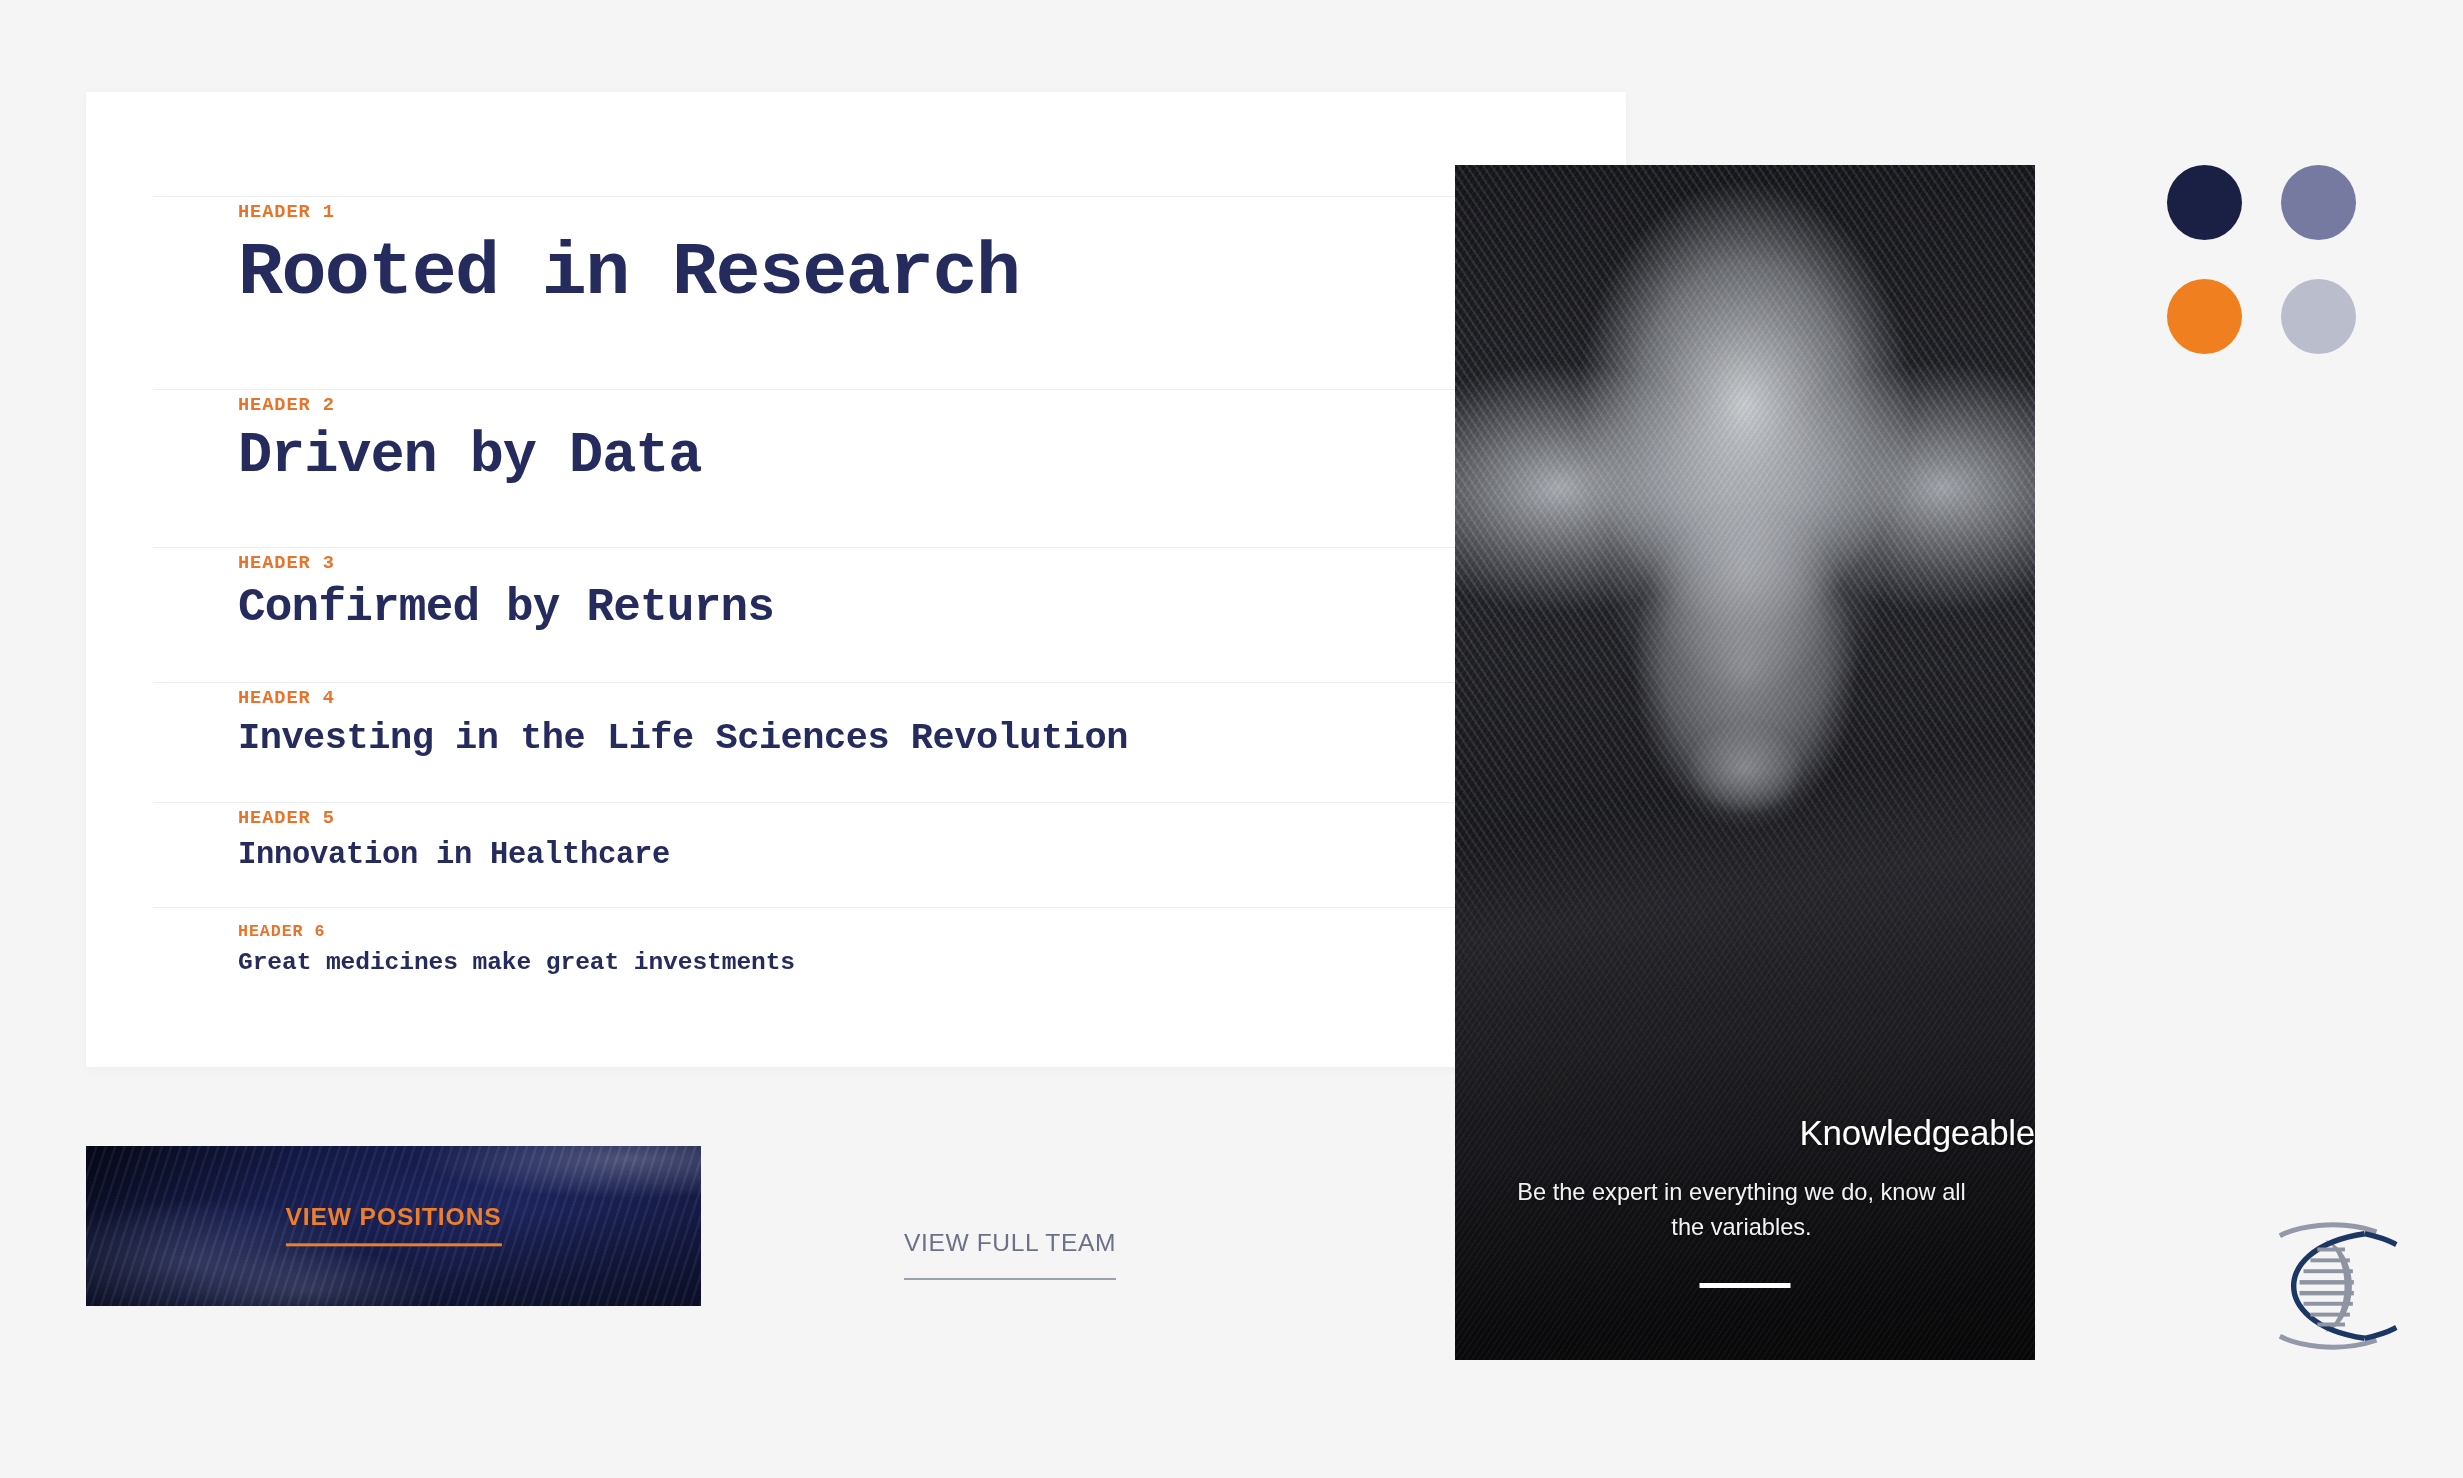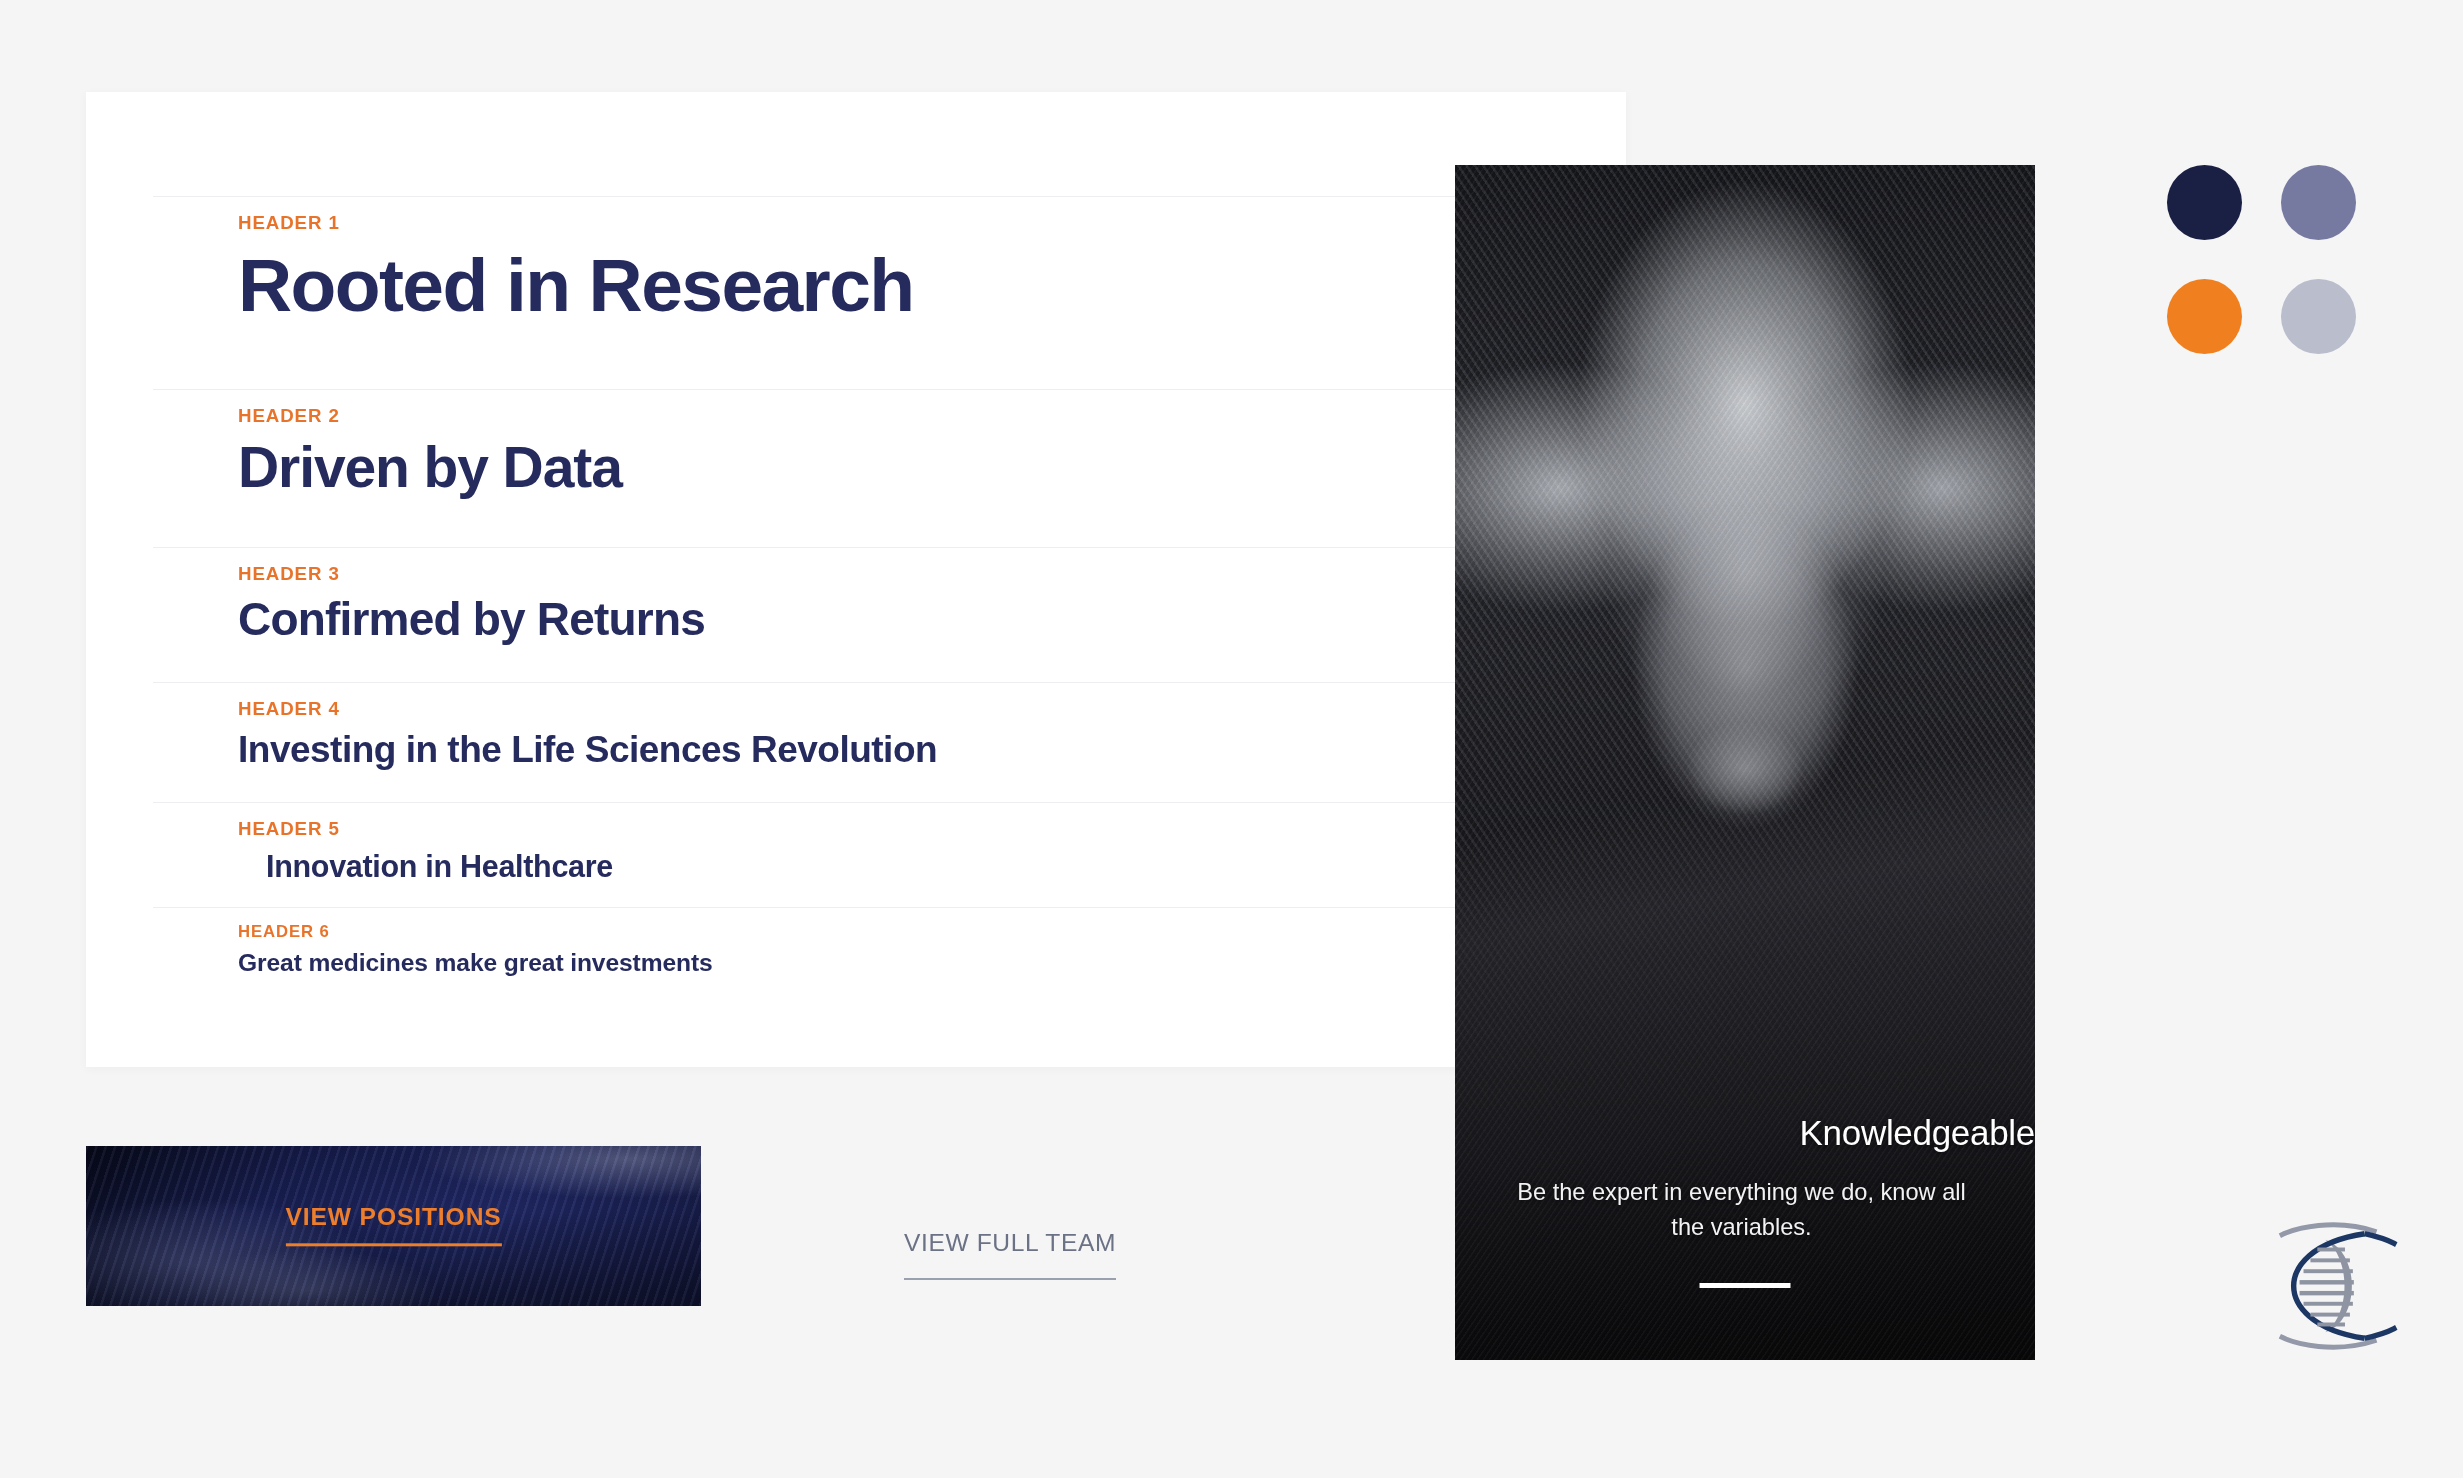--- a/index.html
+++ b/index.html
@@ -33,21 +33,22 @@
     left: 67px;
     top: 0;
     right: 0;
     bottom: 0;
     padding-top: 104px;
   }
 
   .header-row {
     position: relative;
     border-top: 1px solid #eceef1;
-    padding: 17px 0 0 85px;
+    padding: 6px 0 0 85px;
+    font-family: Liberation Mono, monospace;
   }
   .header-row:first-child { border-top: 1px solid #eceef1; }
 
   .header-eyebrow {
     color: #e8732a;
     font-size: 18.7px;
     font-weight: bold;
     letter-spacing: 0.9px;
     line-height: 1;
     margin-bottom: 9.9px;
@@ -63,21 +64,21 @@
 
   .hr-1 { height: 193px; }
   .hr-1 .header-title { font-size: 75px; letter-spacing: -1.6px; }
   .hr-2 { height: 158px; }
   .hr-2 .header-title { font-size: 57px; letter-spacing: -1.1px; }
   .hr-3 { height: 135px; }
   .hr-3 .header-title { font-size: 46px; letter-spacing: -0.8px; }
   .hr-4 { height: 120px; }
   .hr-4 .header-title { font-size: 37px; letter-spacing: -0.5px; }
   .hr-5 { height: 105px; }
-  .hr-5 .header-title { font-size: 30.5px; letter-spacing: -0.3px; margin-left: 28px; }
+  .hr-5 .header-title { font-size: 30.5px; letter-spacing: -0.3px; }
   .hr-6 { height: 99px; padding-top: 15.8px; }
   .hr-6 .header-eyebrow { font-size: 16.7px; margin-bottom: 8.9px; }
   .hr-6 .header-title { font-size: 24.6px; letter-spacing: -0.1px; }
 
   
   .slide-card {
     position: absolute;
     left: 1455px;
     top: 165px;
     width: 580px;

